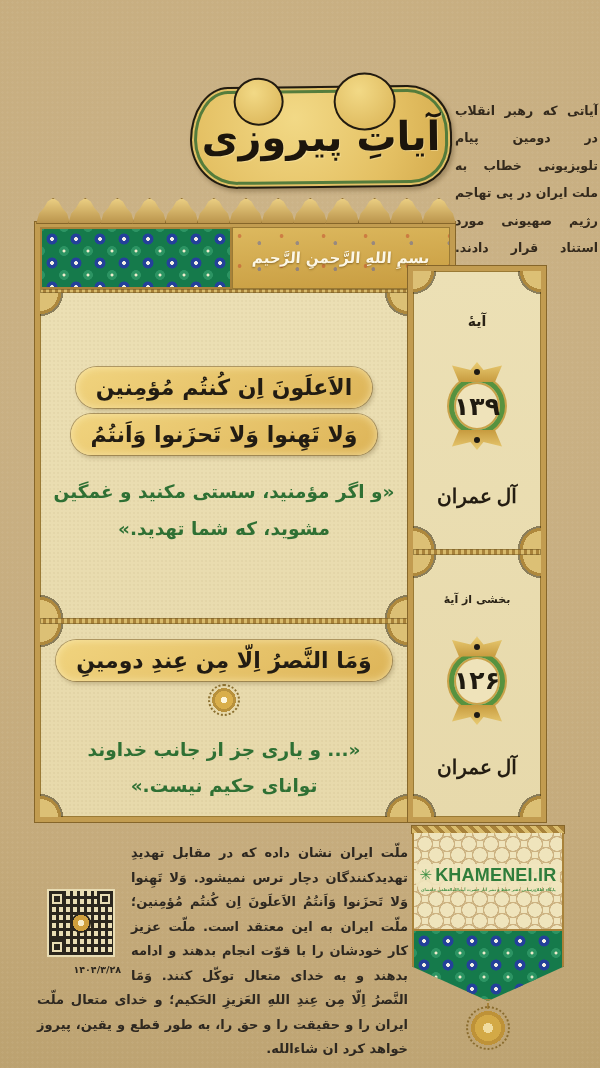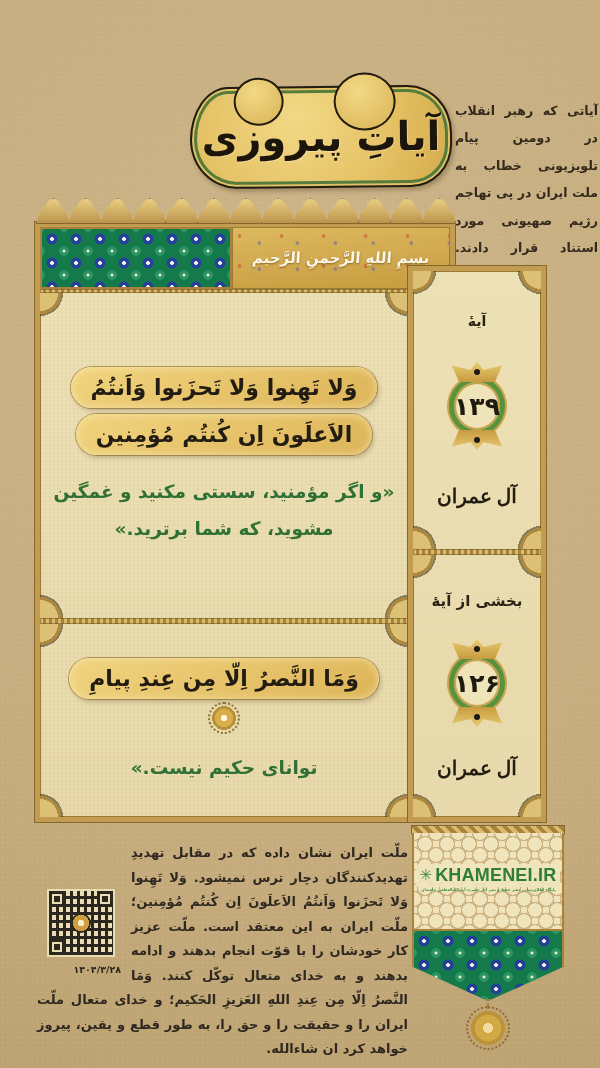--- a/index.html
+++ b/index.html
@@ -130,21 +130,21 @@
     background:linear-gradient(#ece0b5,#e7d9ab);
     border:5px solid #c29c50;
     box-shadow:0 0 0 1px #86662a, inset 0 0 0 1px #9a7a35;
     z-index:2;
   }
   .s-cell{ position:absolute; left:0; width:128px; display:flex; flex-direction:column; align-items:center; justify-content:space-evenly; padding:8px 8px; }
   .s-cell1{ top:0; height:278px; }
   .s-cell2{ top:284px; bottom:0; }
   .s-rowdiv{ position:absolute; left:0; top:278px; width:128px; height:6px; }
   .ref-label{ direction:rtl; font-size:14px; font-weight:bold; color:#2a2316; white-space:nowrap; }
-  .ref-label.small{ font-size:15px; }
+  .ref-label.small{ font-size:11px; }
   .surah{ direction:rtl; font-size:20px; font-weight:bold; color:#241d12;font-family:Liberation Serif, serif; }
   .medallion{ display:flex; flex-direction:column; align-items:center; }
   .crown{ width:50px; height:20px; position:relative; z-index:1;
     background:linear-gradient(#e3c univers,#c79b3f);
     background:linear-gradient(#e9cb72,#c79b3f);
     clip-path:polygon(50% 0%,63% 40%,100% 18%,86% 100%,14% 100%,0% 18%,37% 40%);
     filter:drop-shadow(0 0 1px #3a2e14);
   }
   .crown::after{ content:""; position:absolute; left:50%; top:52%; width:6px; height:6px; margin:-3px 0 0 -3px; background:#1e1a14; border-radius:50%; }
   .crown.bottom{ transform:scaleY(-1); }
@@ -236,44 +236,45 @@
     <div class="band-divider gold-pat-h"></div>
 
     <div class="left-col">
 
       <div class="cell cell1">
         <i class="fan tl"></i>
         <i class="fan tr"></i>
         <i class="fan bl"></i>
         <i class="fan br"></i>
         <div class="arabic-line">
+          <span class="cloud">الاَعلَونَ اِن کُنتُم مُؤمِنین</span>
+        </div>
+        <div class="arabic-line">
           <span class="cloud">وَلا تَهِنوا وَلا تَحزَنوا وَاَنتُمُ</span>
-        </div>
-        <div class="arabic-line">
-          <span class="cloud">الاَعلَونَ اِن کُنتُم مُؤمِنین</span>
         </div>
         <div class="trans">
           <div>«و اگر مؤمنید، سستی مکنید و غمگین</div>
-          <div>مشوید، که شما برترید.»</div>
+          <div>مشوید، که شما تهدید.»</div>
         </div>
       </div>
       <div class="rowdiv gold-pat-h"></div>
 
       <div class="cell cell2">
         <i class="fan tl"></i>
         <i class="fan tr"></i>
         <i class="fan bl"></i>
         <i class="fan br"></i>
         <div class="arabic-line">
-          <span class="cloud">وَمَا النَّصرُ اِلّا مِن عِندِ پیامِ</span>
+          <span class="cloud">وَمَا النَّصرُ اِلّا مِن عِندِ دومینِ</span>
         </div>
         <div class="arabic-line with-rosette">
           <span class="rosette"></span>
         </div>
         <div class="trans">
+          <div>«... و یاری جز از جانب خداوند</div>
           <div>توانای حکیم نیست.»</div>
         </div>
       </div>
     </div>
     <div class="vdiv gold-pat-v"></div>
   </div>
 
   <div class="sidebar">
     <div class="s-cell s-cell1">
       <i class="fan tl"></i>

